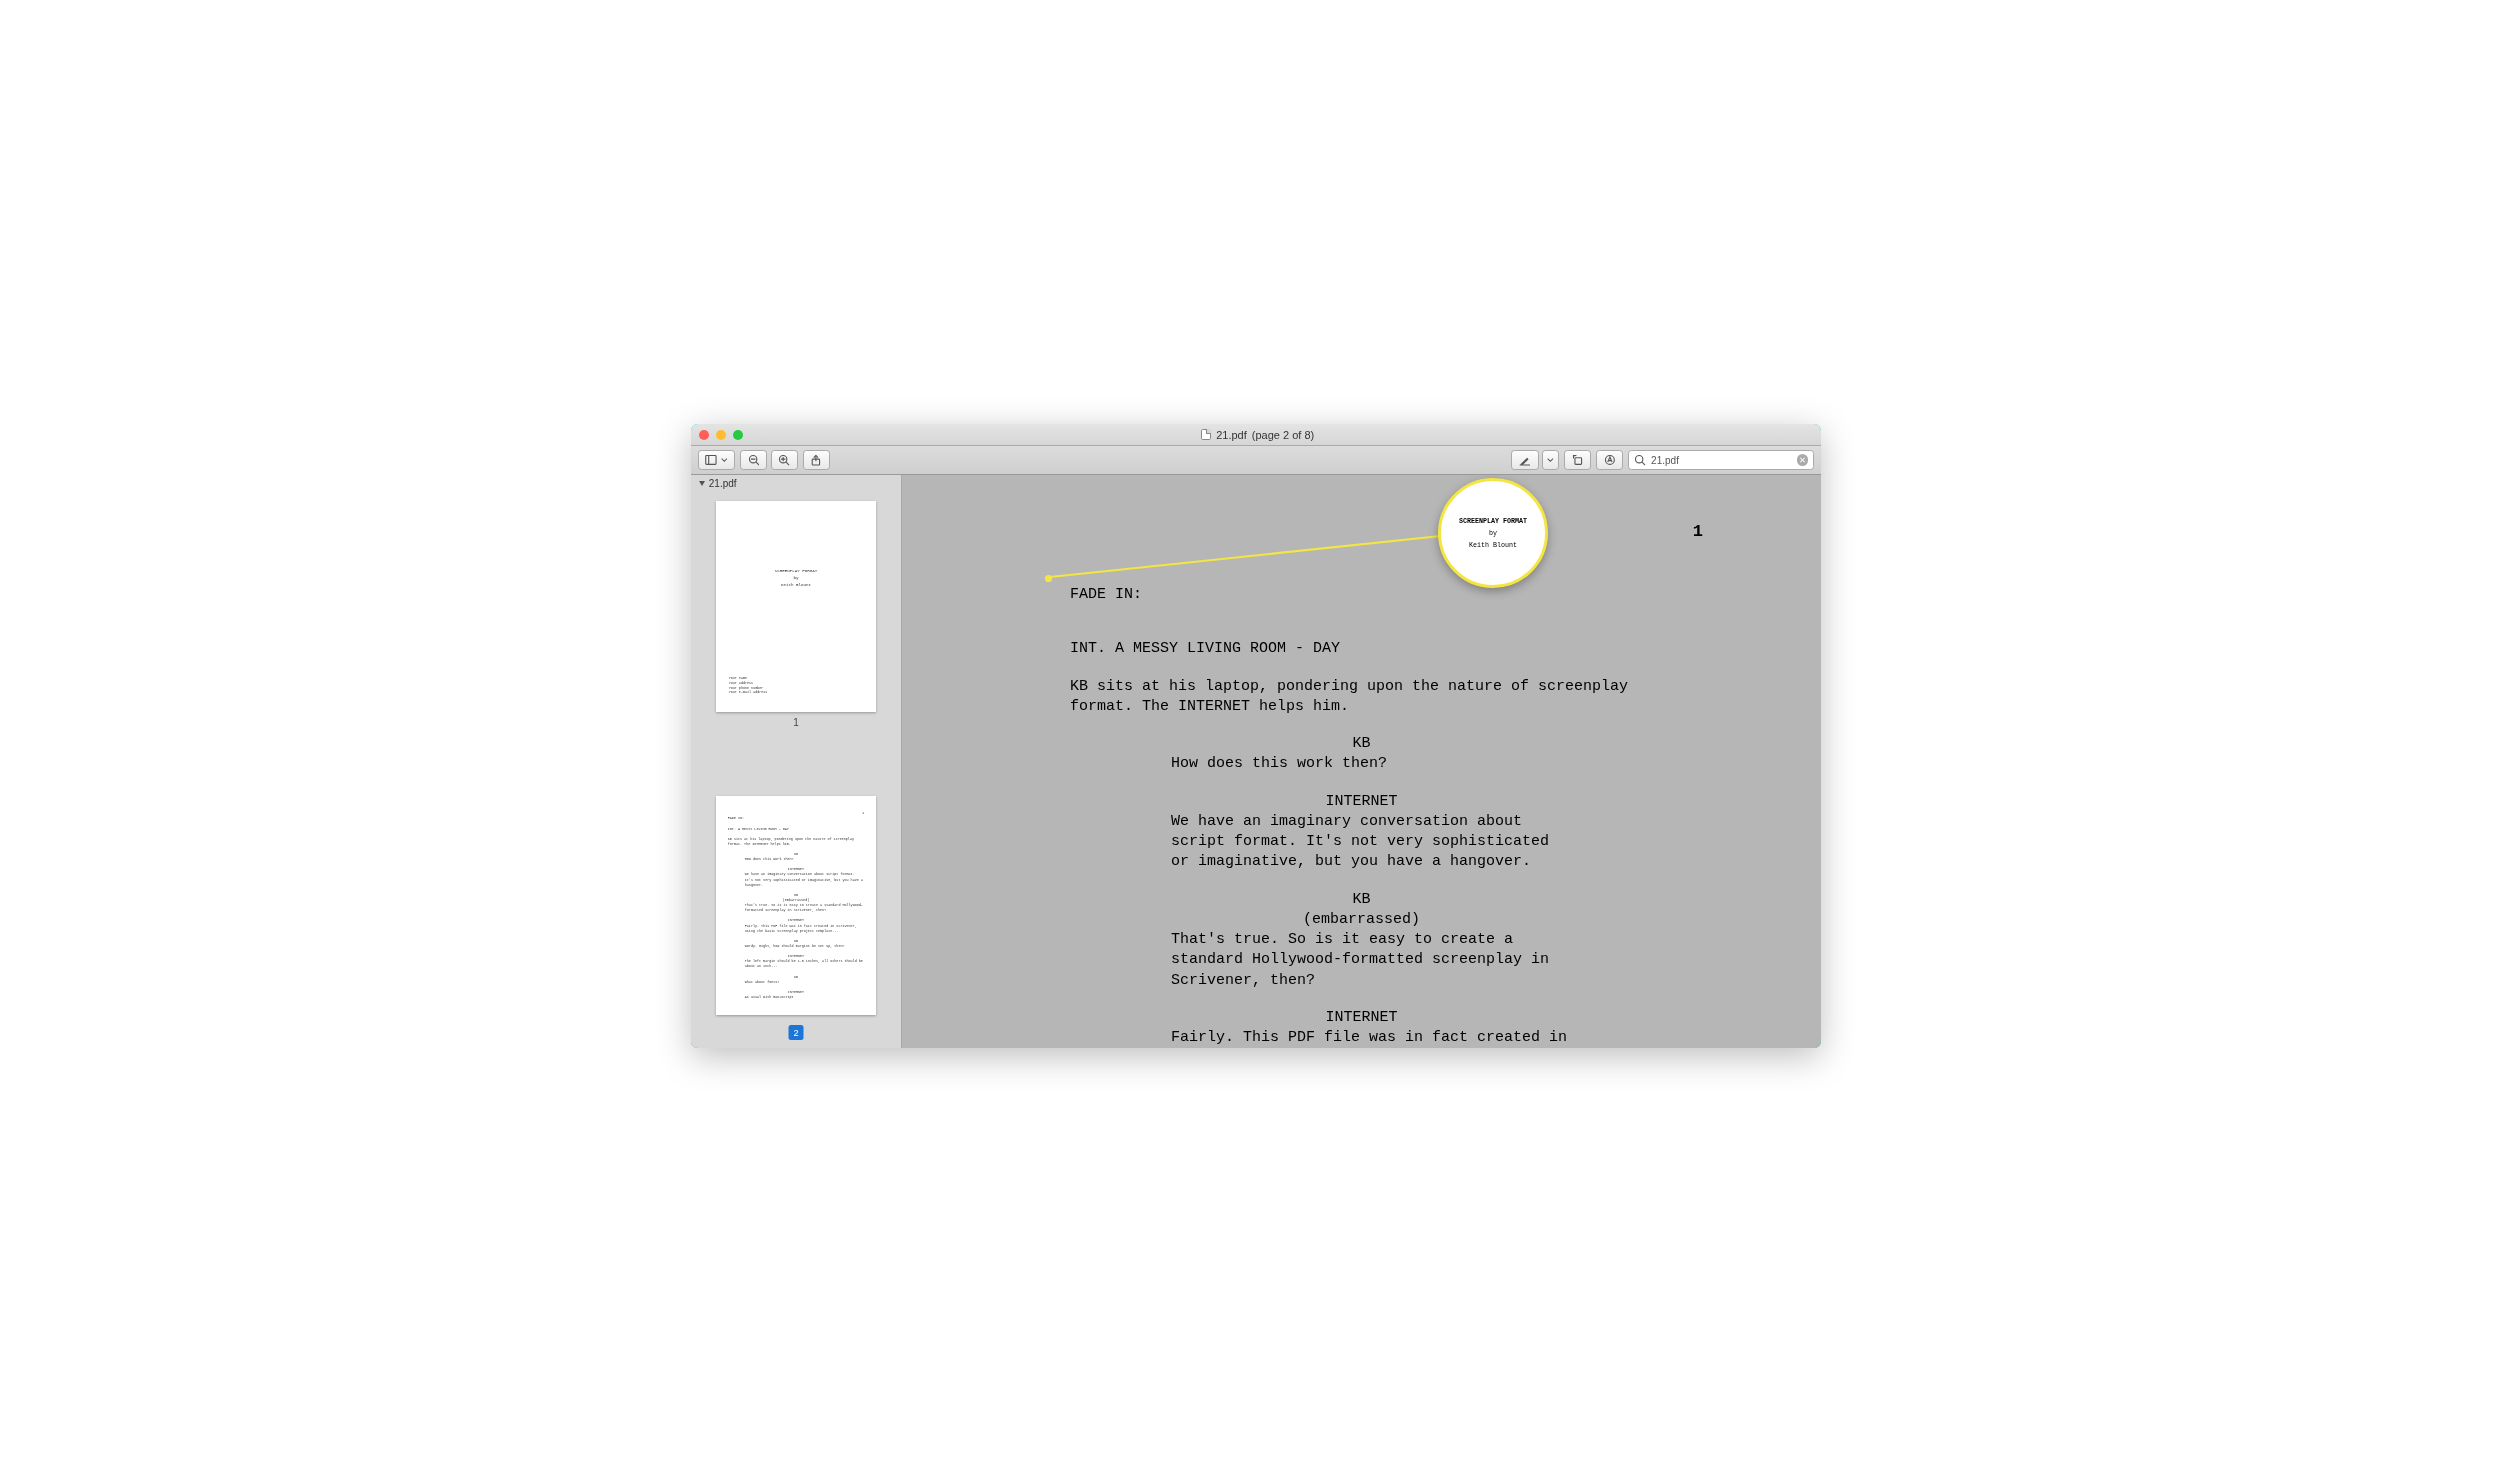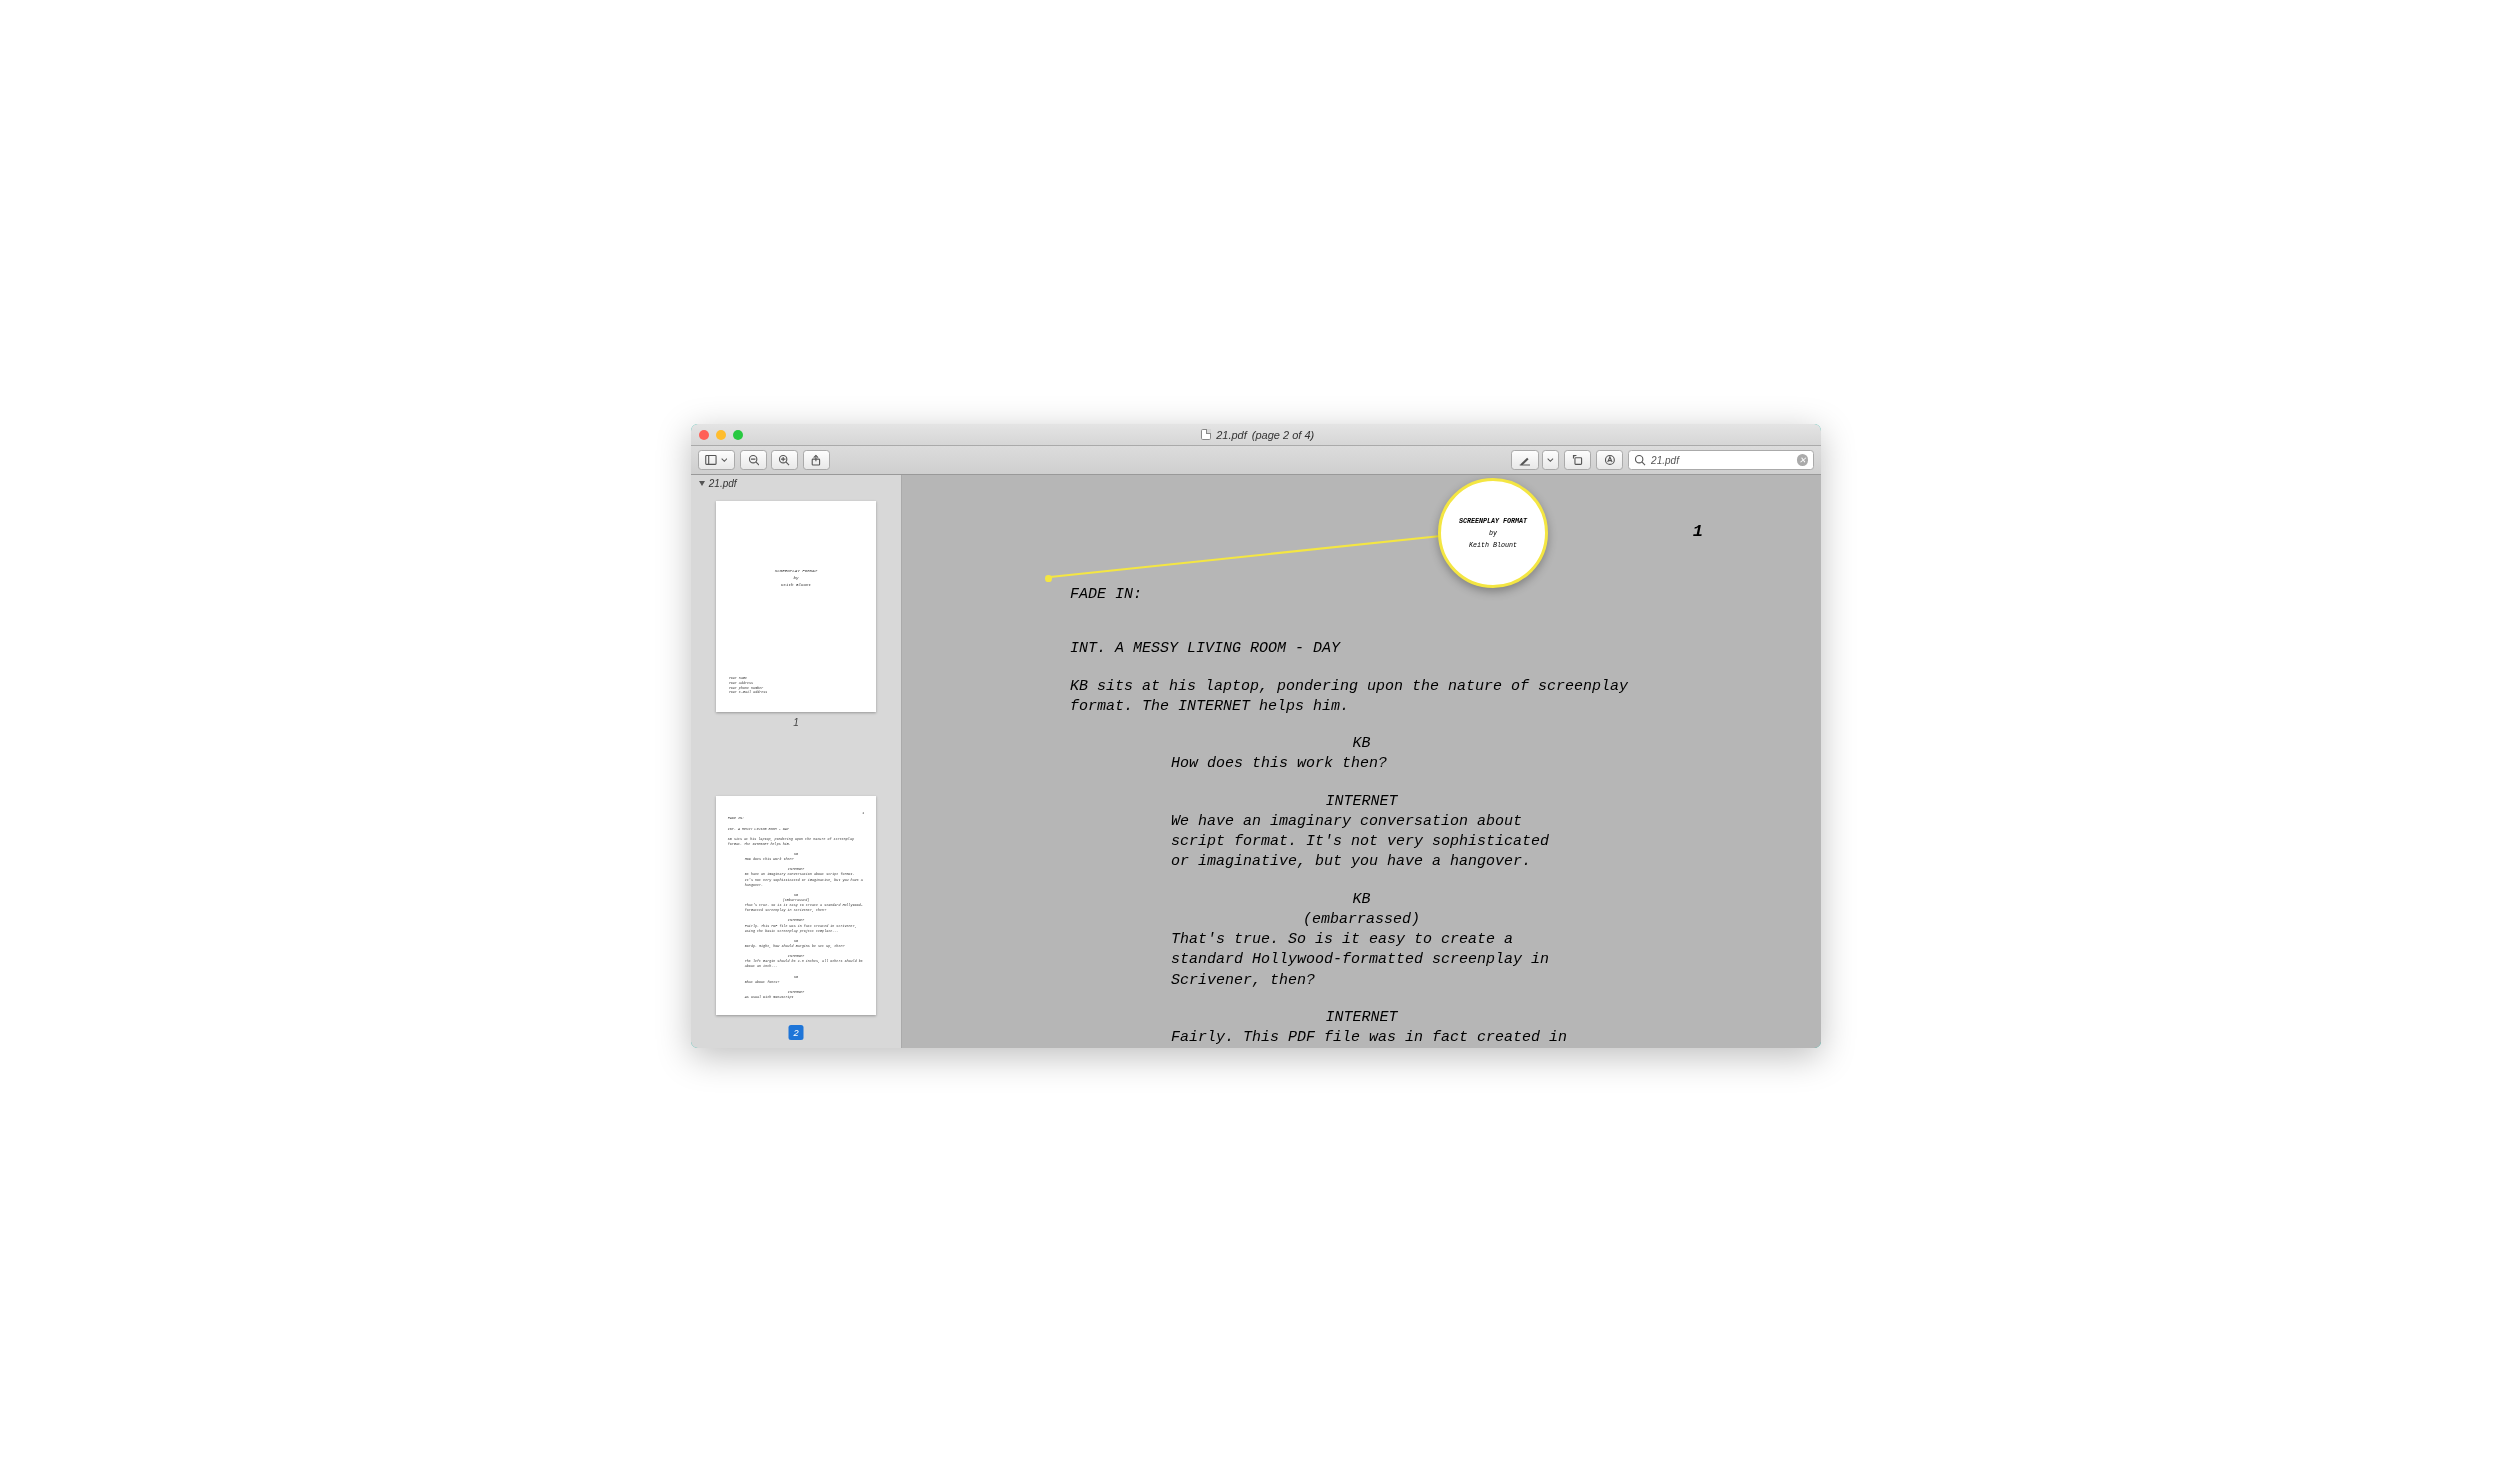--- a/index.html
+++ b/index.html
@@ -1,19 +1,19 @@
 <!DOCTYPE html>
 <html style="font-size:13.5px"><head>
 <meta charset="utf-8">
 <style>
   * { box-sizing: border-box; margin: 0; padding: 0; }
   body { font-family: -apple-system, BlinkMacSystemFont, "Helvetica Neue", sans-serif; background: #ffffff; display:flex; align-items:center; justify-content:center; height:100vh; }
   .window {
     width: 1130px; height: 624px; background: #14b8a6; border-radius: 6.7px;
-    box-shadow: 0 8.4px 34px rgba(0,0,0,0.25); display:flex; flex-direction:column; overflow:hidden; position:relative;font-style:italic;
+    box-shadow: 0 8.4px 34px rgba(0,0,0,0.25); display:flex; flex-direction:column; overflow:hidden; position:relative;
   }
   .titlebar {
     height: 22px; background: linear-gradient(#e4e4e4,#d6d6d6); display:flex; align-items:center; padding: 0 8.4px;
     border-bottom:0.8px solid #aaa; font-size:11px; color:#333;
   }
   .traffic { display:flex; gap:6.7px; }
   .traffic span { width:10px; height:10px; border-radius:50%; display:inline-block; }
   .t-close{background:#ff5f57;} .t-min{background:#ffbd2e;} .t-max{background:#28c940;}
   .title-center { flex:1; display:flex; align-items:center; justify-content:center; gap:5px; }
   .doc-icon { width:10px; height:11.8px; background:#fff; border:0.8px solid #888; border-radius:1.7px; position:relative; }
@@ -84,21 +84,21 @@
 
   <div class="titlebar">
     <div class="traffic">
       <span class="t-close"></span>
       <span class="t-min"></span>
       <span class="t-max"></span>
     </div>
     <div class="title-center">
       <span class="doc-icon"></span>
       <span>21.pdf</span>
-      <span>(page 2 of 4)</span>
+      <span>(page 2 of 8)</span>
     </div>
     <div style="width:40px"></div>
   </div>
 
   <div class="toolbar">
     <div class="tool-group">
       <div class="tool-btn">
         <svg class="icon" viewBox="0 0 16 16">
             <rect x="1" y="2" width="14" height="12" rx="1"></rect>
             <line x1="5" y1="2" x2="5" y2="14"></line>

